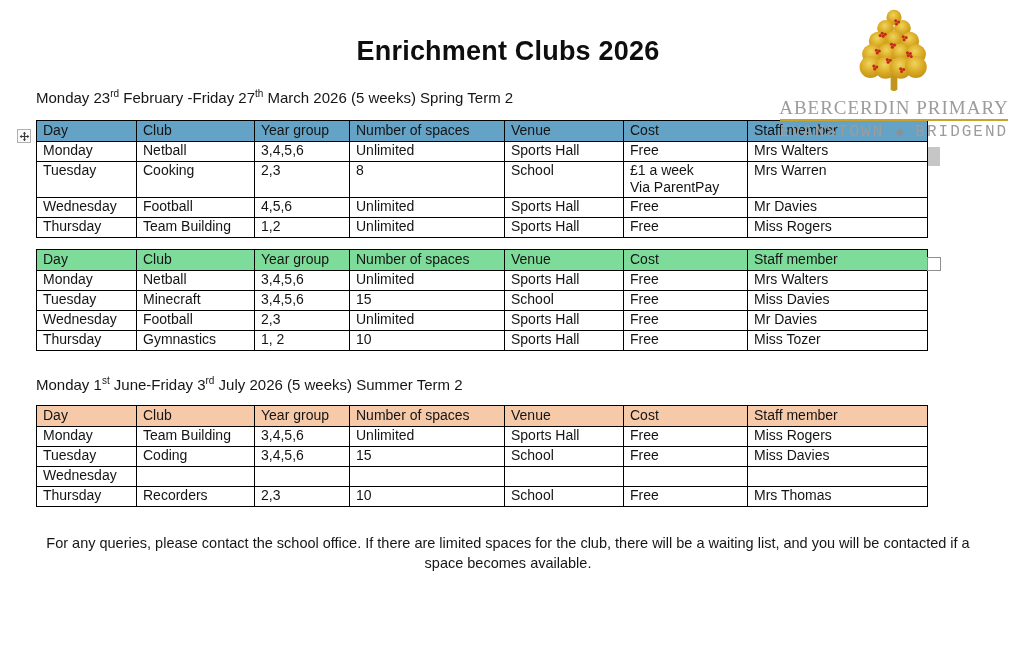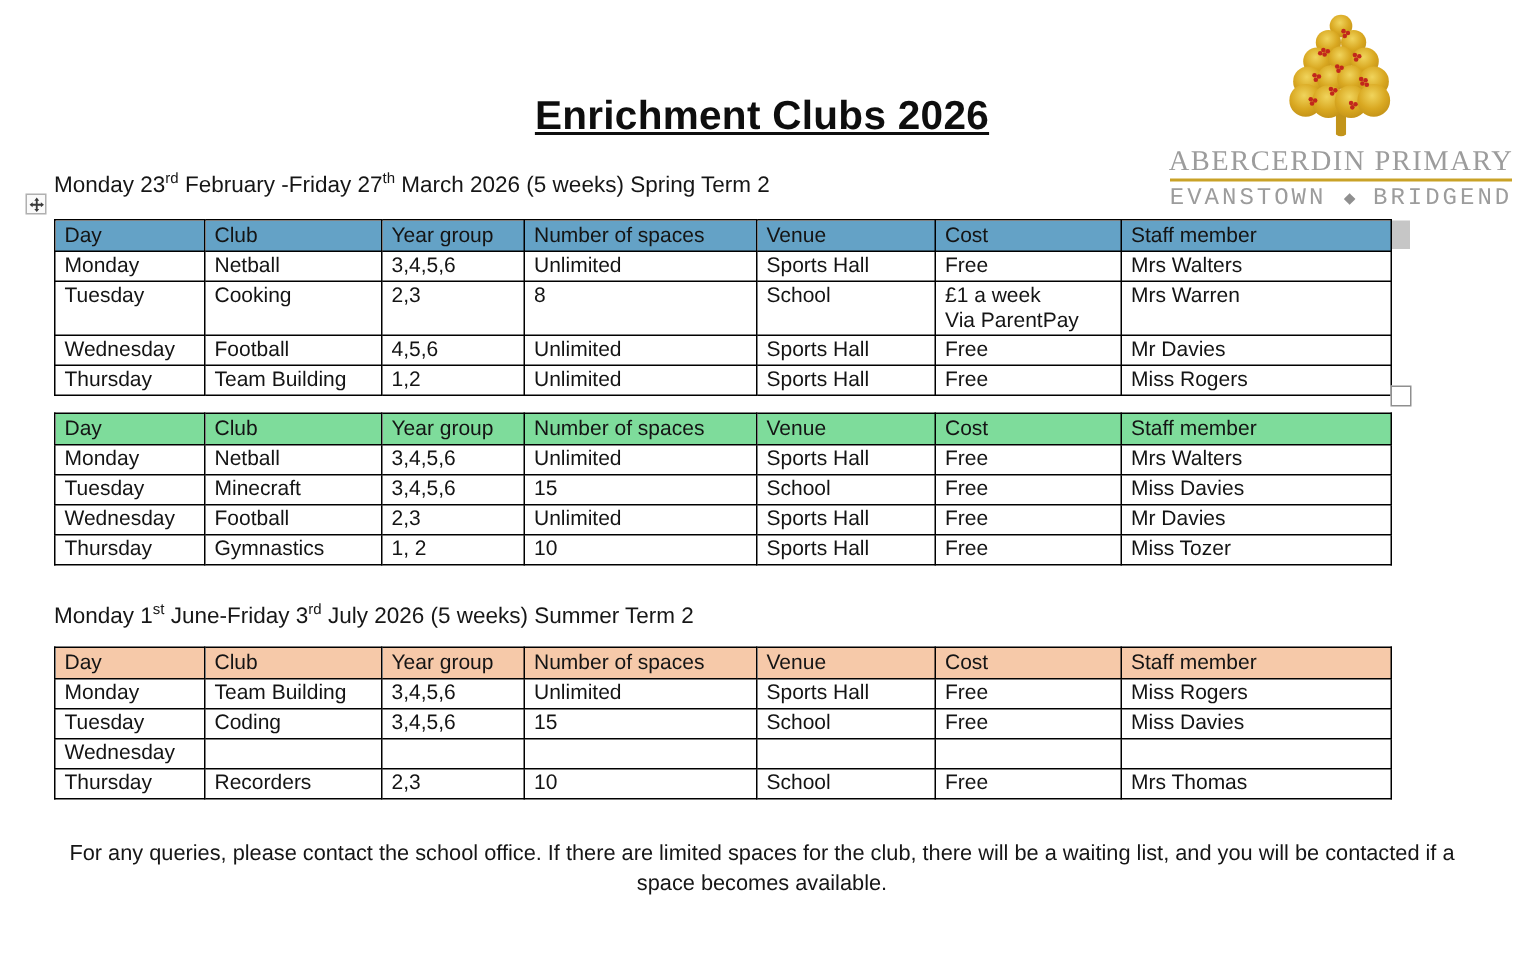--- a/index.html
+++ b/index.html
@@ -4,22 +4,22 @@
 <style>
   html,body{margin:0;padding:0;}
   body{
     width:1016px;height:648px;background:#ffffff;
     font-family:"Liberation Sans",sans-serif;color:#1c1c1c;
     position:relative;overflow:hidden;
   }
   .page{position:relative;width:1016px;height:648px;}
 
   
-  .title{margin:0;padding-top:62px;text-align:center;font-size:27px;
-    font-weight:600;letter-spacing:.2px;color:#0e0e0e;line-height:30px;text-decoration:underline;}
+  .title{margin:0;padding-top:36px;text-align:center;font-size:27px;
+    font-weight:600;letter-spacing:.2px;color:#0e0e0e;line-height:30px;}
 
   
   .logo{position:absolute;top:6px;right:6px;width:232px;text-align:center;}
   .logo svg{display:block;margin:0 auto 2px;}
   .logo-name{font-family:"Liberation Serif",serif;font-size:19px;letter-spacing:1px;
     color:var(--logo-gray,#9c9c9c);white-space:nowrap;line-height:20px;}
   .logo-rule{height:2px;background:var(--logo-gold,#c9a227);margin:1px 2px 3px;}
   .logo-sub{font-family:Liberation Mono, monospace;font-size:16px;letter-spacing:2px;
     color:var(--logo-gray,#9c9c9c);white-space:nowrap;line-height:17px;}
   .diamond{font-size:13px;color:#8f8f8f;letter-spacing:0;}

